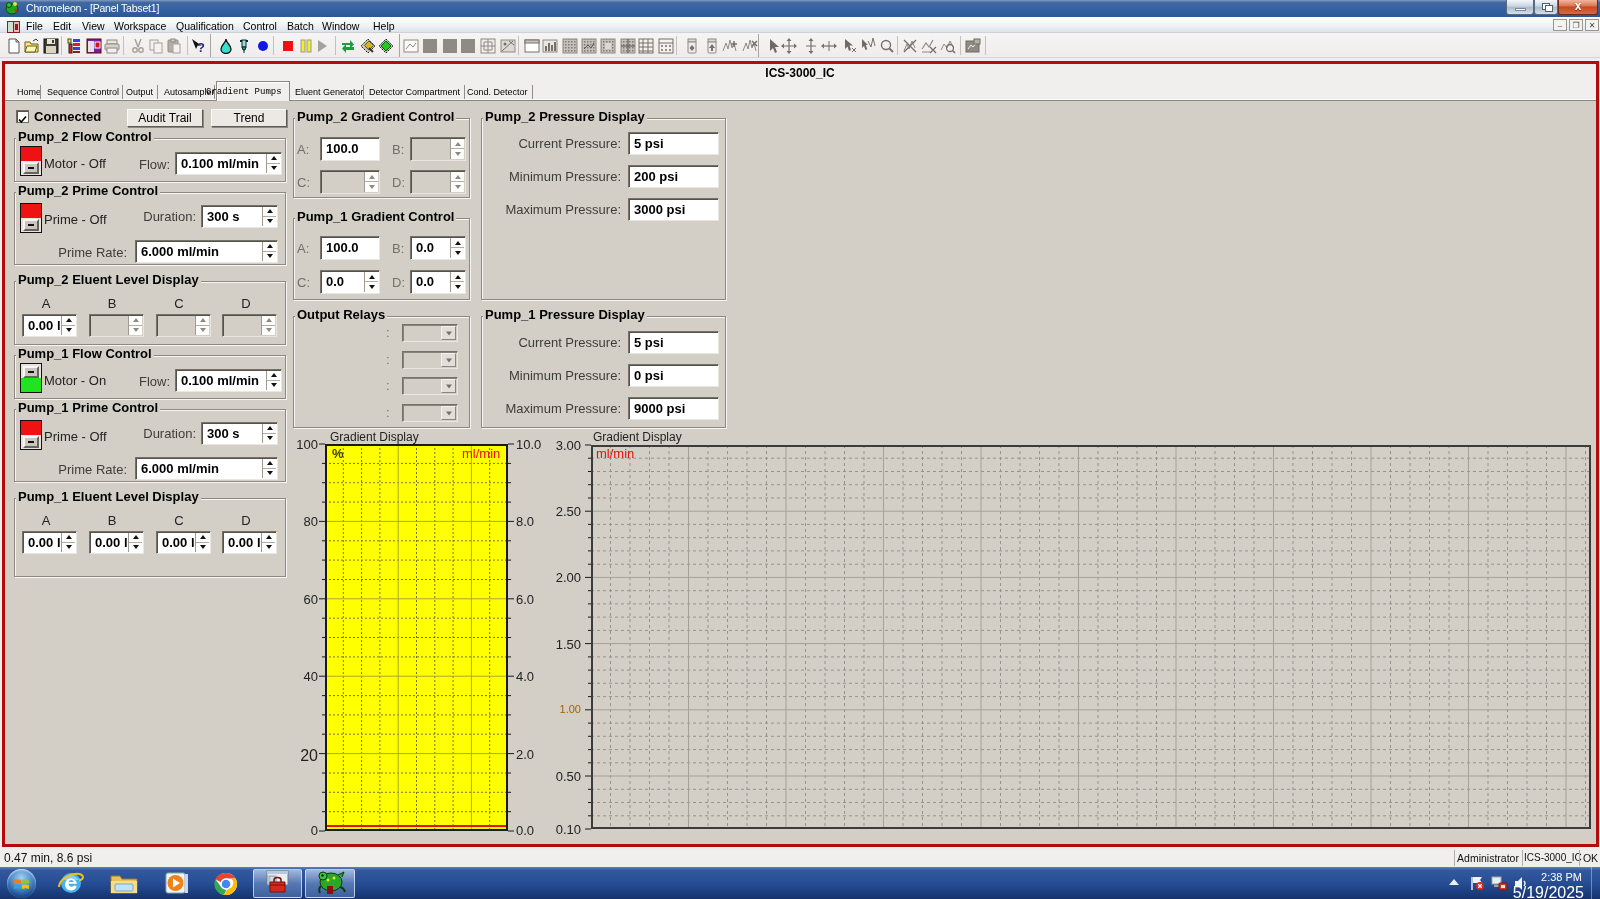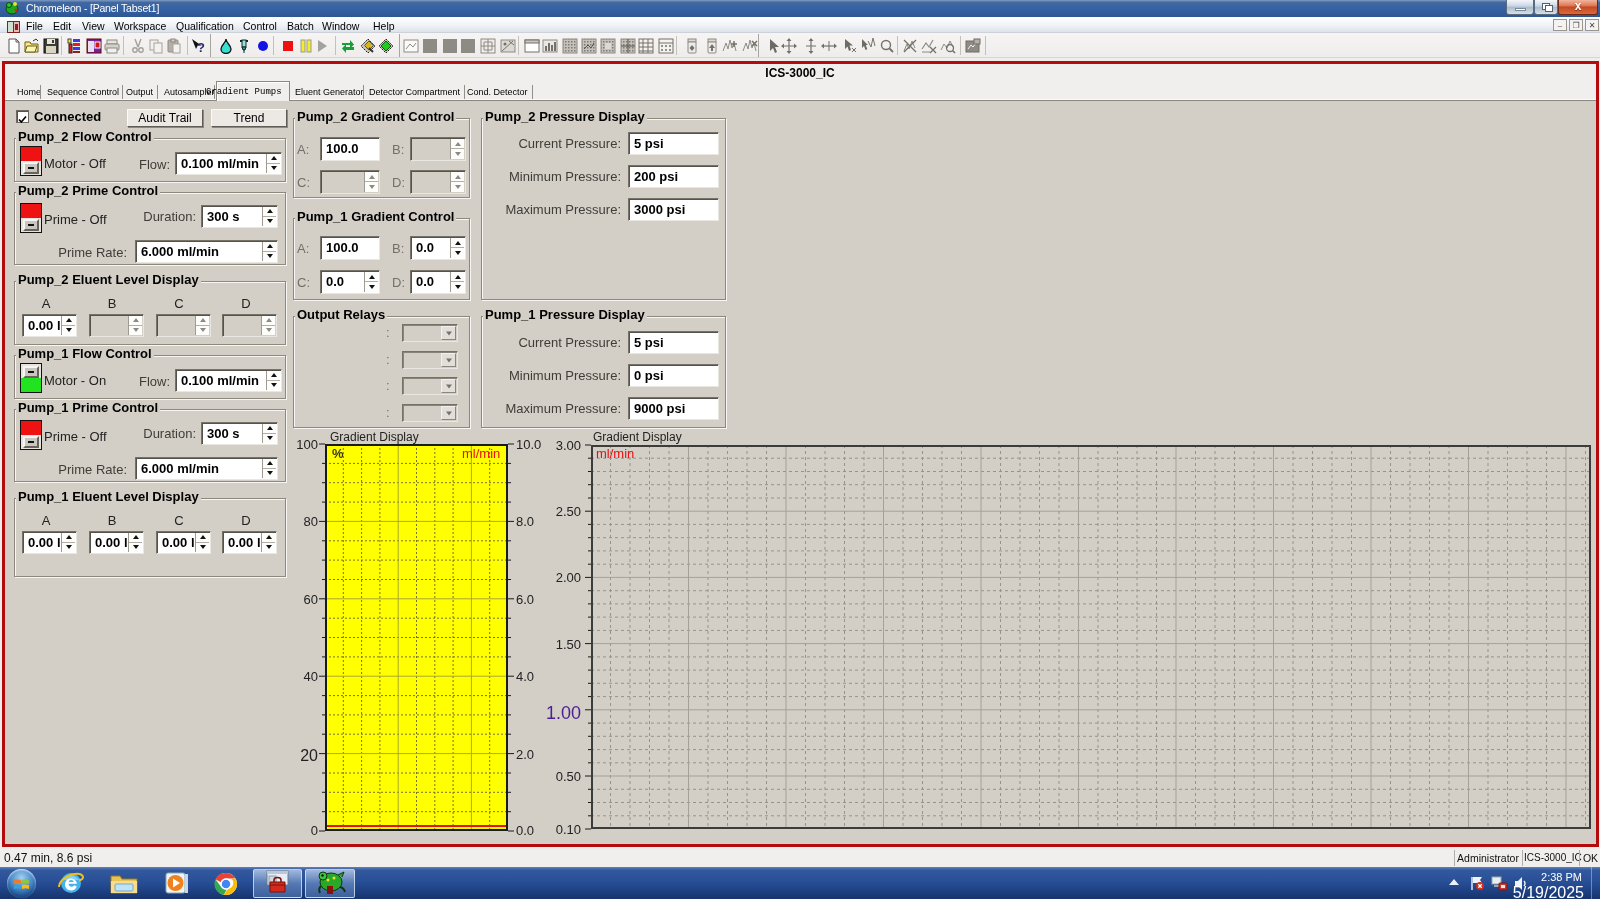--- a/index.html
+++ b/index.html
@@ -684,21 +684,21 @@
     <path d="M6 15.2H1006 M6 28.5H1006 M6 41.7H1006 M6 55.0H1006 M6 81.4H1006 M6 94.7H1006 M6 107.9H1006 M6 121.2H1006 M6 147.7H1006 M6 160.9H1006 M6 174.1H1006 M6 187.4H1006 M6 213.9H1006 M6 227.1H1006 M6 240.3H1006 M6 253.6H1006 M6 280.1H1006 M6 293.3H1006 M6 306.6H1006 M6 319.8H1006 M6 346.3H1006 M6 359.5H1006 M6 372.8H1006" stroke="#97938c" stroke-width="1" stroke-dasharray="3 3" fill="none"></path>
     <path d="M25.5 2V386 M45.0 2V386 M64.5 2V386 M84.0 2V386 M123.0 2V386 M142.5 2V386 M162.0 2V386 M181.5 2V386 M220.5 2V386 M240.0 2V386 M259.5 2V386 M279.0 2V386 M318.0 2V386 M337.5 2V386 M357.0 2V386 M376.5 2V386 M415.5 2V386 M435.0 2V386 M454.5 2V386 M474.0 2V386 M513.0 2V386 M532.5 2V386 M552.0 2V386 M571.5 2V386 M610.5 2V386 M630.0 2V386 M649.5 2V386 M669.0 2V386 M708.0 2V386 M727.5 2V386 M747.0 2V386 M766.5 2V386 M805.5 2V386 M825.0 2V386 M844.5 2V386 M864.0 2V386 M903.0 2V386 M922.5 2V386 M942.0 2V386 M961.5 2V386 M1000.5 2V386" stroke="#97938c" stroke-width="1" stroke-dasharray="3 3" fill="none"></path>
     <path d="M6 68.2H1006 M6 134.4H1006 M6 200.6H1006 M6 266.8H1006 M6 333.0H1006 M103.5 2V386 M201.0 2V386 M298.5 2V386 M396.0 2V386 M493.5 2V386 M591.0 2V386 M688.5 2V386 M786.0 2V386 M883.5 2V386 M981.0 2V386" stroke="#a5a199 " stroke-width="1" fill="none"></path>
     <rect x="7" y="3" width="998" height="382" fill="none" stroke="#3c3c3a" stroke-width="2"></rect>
     <path d="M0 2.0H6 M3 15.2H6 M3 28.5H6 M3 41.7H6 M3 55.0H6 M0 68.2H6 M3 81.4H6 M3 94.7H6 M3 107.9H6 M3 121.2H6 M0 134.4H6 M3 147.7H6 M3 160.9H6 M3 174.1H6 M3 187.4H6 M0 200.6H6 M3 213.9H6 M3 227.1H6 M3 240.3H6 M3 253.6H6 M0 266.8H6 M3 280.1H6 M3 293.3H6 M3 306.6H6 M3 319.8H6 M0 333.0H6 M3 346.3H6 M3 359.5H6 M3 372.8H6 M0 386H6" stroke="#1a1a1a" stroke-width="1" fill="none"></path>
   </svg>
 <div class="a" style="left:546px;top:438px;width:35px;text-align:right;font-size:13px;color:#222">3.00</div>
 <div class="a" style="left:546px;top:504px;width:35px;text-align:right;font-size:13px;color:#222">2.50</div>
 <div class="a" style="left:546px;top:570px;width:35px;text-align:right;font-size:13px;color:#222">2.00</div>
 <div class="a" style="left:546px;top:637px;width:35px;text-align:right;font-size:13px;color:#222">1.50</div>
-<div class="a" style="left:546px;top:703px;width:35px;text-align:right;font-size:18px;color:#4c1d95">1.00</div>
+<div class="a" style="left:546px;top:703px;width:35px;text-align:right;font-size:11px;color:#a16207">1.00</div>
 <div class="a" style="left:546px;top:769px;width:35px;text-align:right;font-size:13px;color:#222">0.50</div>
 <div class="a" style="left:546px;top:822px;width:35px;text-align:right;font-size:13px;color:#222">0.10</div>
 <div class="a" style="left:596px;top:446px;font-size:13px;color:#e81010">ml/min</div>
 <div id="sbar" class="a">
     <div class="a" style="left:4px;top:2px">0.47 min, 8.6 psi</div>
     <div class="a" style="left:1454px;top:1px;width:1px;height:16px;background:#b2aeaa"></div>
     <div class="a" style="left:1455px;top:3px;width:66px;text-align:center;font-size:10.5px">Administrator</div>
     <div class="a" style="left:1522px;top:1px;width:1px;height:16px;background:#b2aeaa"></div>
     <div class="a" style="left:1524px;top:3px;width:54px;text-align:center;font-size:10px">ICS-3000_IC</div>
     <div class="a" style="left:1579px;top:1px;width:1px;height:16px;background:#b2aeaa"></div>

